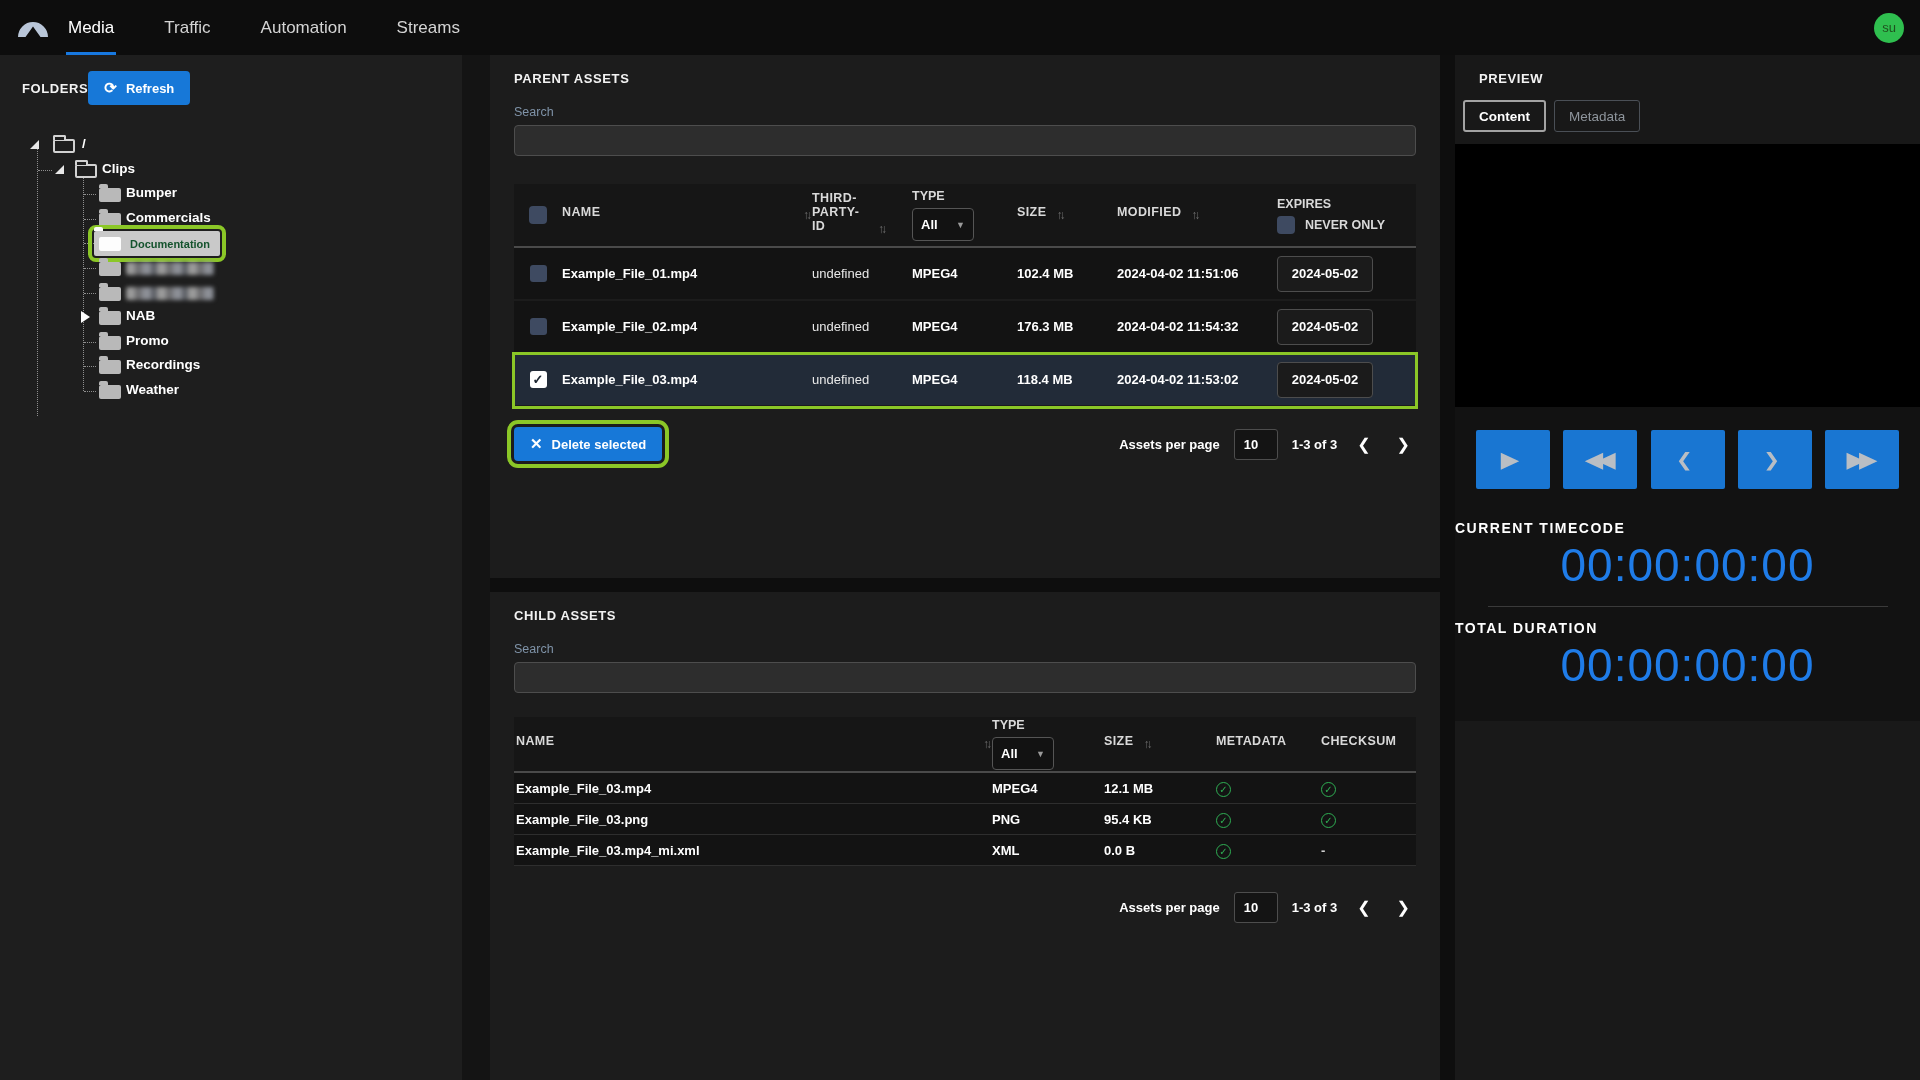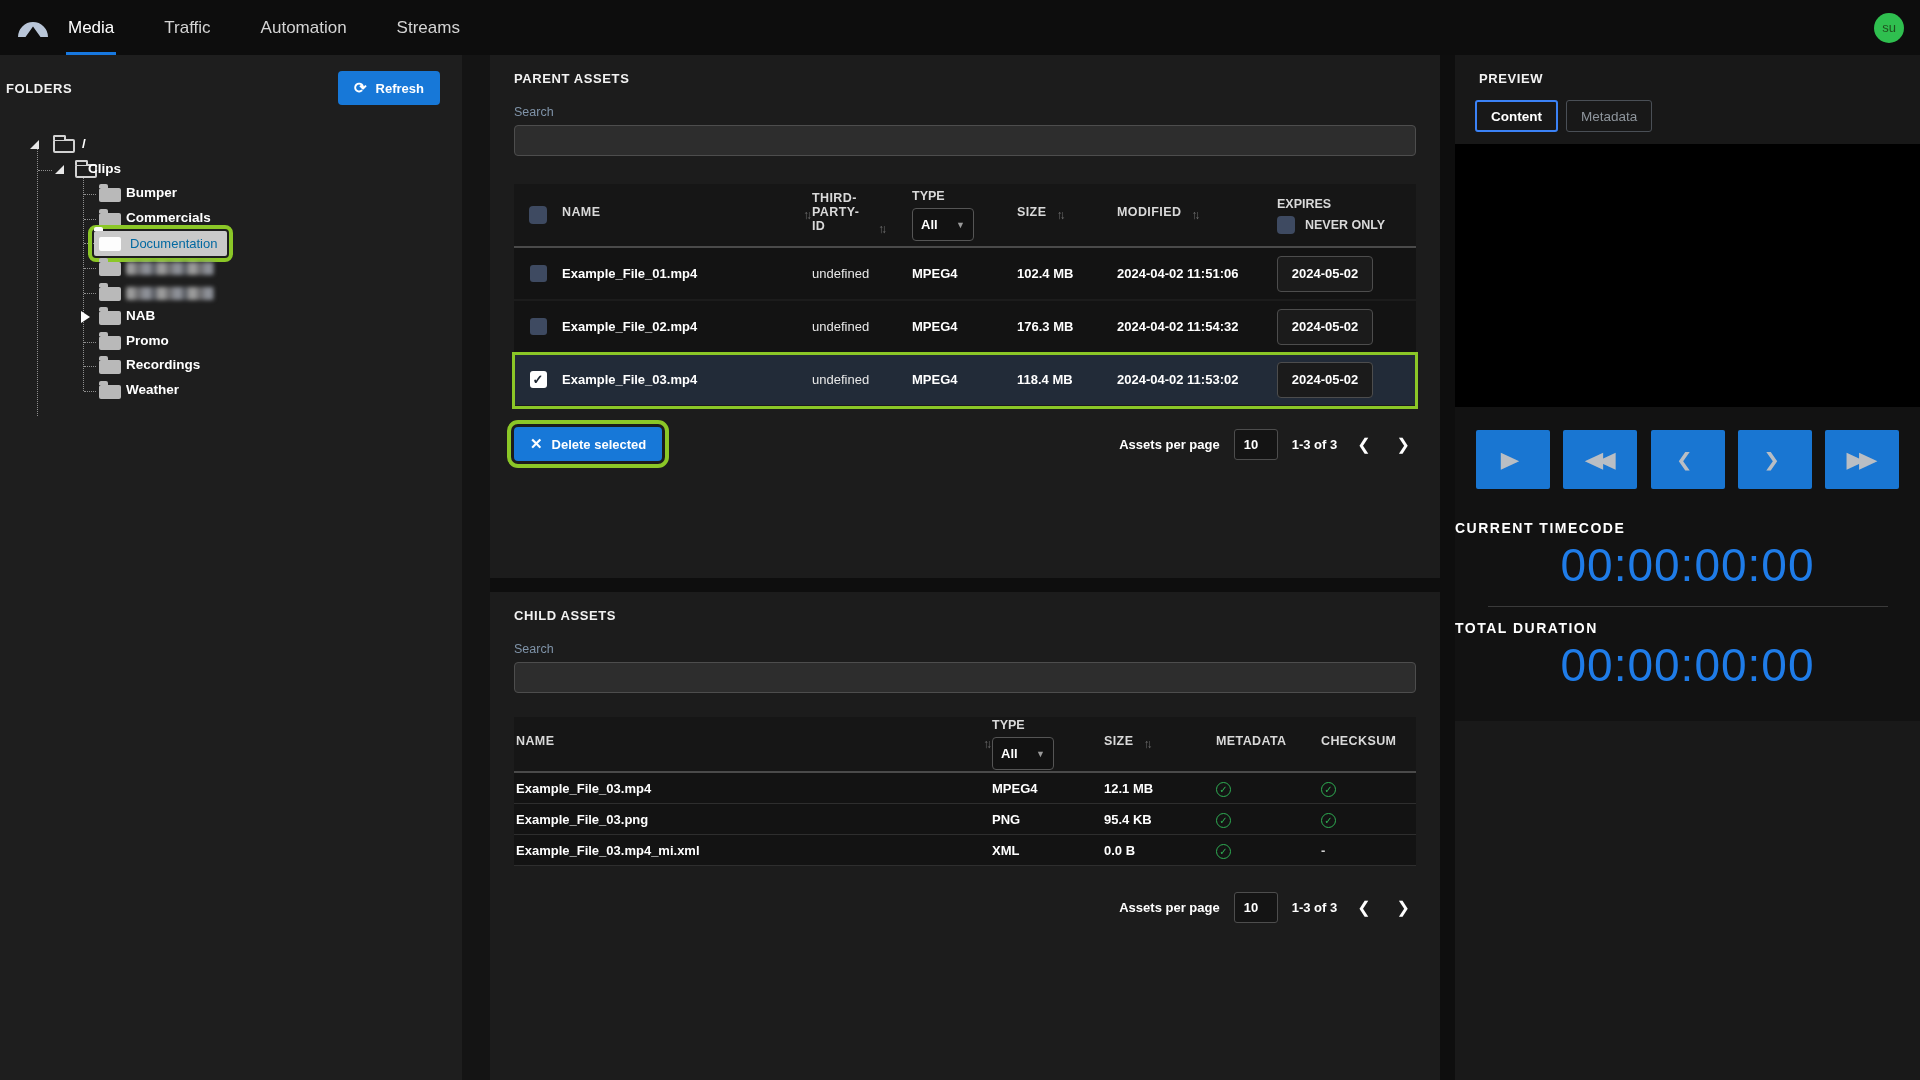--- a/index.html
+++ b/index.html
@@ -10,41 +10,41 @@
   .logo { width:66px; display:flex; align-items:center; justify-content:center; }
   .navtabs { display:flex; }
   .navtab { display:flex; align-items:center; padding:0 2px; margin-right:46px; color:#d4d4d4; font-size:17px; cursor:pointer; border-bottom:3px solid transparent; padding-top:3px; }
   .navtab.active { color:#ffffff; border-bottom:3px solid #1778e0; }
   .nav-right { margin-left:auto; display:flex; align-items:center; padding-right:16px; }
   .avatar { width:30px; height:30px; border-radius:50%; background:#2fbf4f; color:#20511f; font-size:13px; display:flex; align-items:center; justify-content:center; }
 
   
   .folders { position:absolute; left:0; top:55px; width:462px; height:1025px; background:#1e1e1e; }
   .folders-strip { position:absolute; left:462px; top:55px; width:28px; height:1025px; background:#141414; }
-  .folders-head { display:flex; align-items:center; justify-content:space-between; padding:16px 22px 0 6px; }
+  .folders-head { display:flex; align-items:center; padding:16px 22px 0 22px; }
   .panel-title { color:#f2f2f2; font-size:13px; font-weight:bold; letter-spacing:.6px; }
   .btn-blue { background:#1778d8; border:none; color:#fff; font-weight:bold; font-size:13px; border-radius:4px; display:inline-flex; align-items:center; gap:9px; padding:8px 16px; cursor:pointer; font-family:inherit; }
   .btn-blue .ic { font-size:15px; font-weight:bold; }
 
   .tree { position:relative; margin-top:28px; height:330px; }
   .tree-guide { position:absolute; border-left:1px dotted #8f8f8f; width:0; }
   .trow { position:absolute; left:0; height:25px; display:flex; align-items:center; width:100%; }
   .stub { position:absolute; border-top:1px dotted #8f8f8f; height:0; top:12px; }
   .twisty { position:absolute; width:0; height:0; }
   .twisty.exp { border-bottom:9px solid #e8e8e8; border-left:9px solid transparent; }
   .twisty.col { border-top:6px solid transparent; border-bottom:6px solid transparent; border-left:9px solid #ffffff; }
   .fold { position:absolute; width:22px; height:14px; background:#b9b9b9; border-radius:2px; top:6px; }
   .fold::before { content:''; position:absolute; top:-4px; left:0; width:9px; height:4px; background:#b9b9b9; border-radius:2px 2px 0 0; }
   .fold.outline { background:transparent; border:2px solid #d2d2d2; }
   .fold.outline::before { background:#1e1e1e; border:2px solid #d2d2d2; border-bottom:none; height:3px; top:-6px; left:-2px; }
   .tlabel { position:absolute; color:#ffffff; font-size:13.5px; font-weight:bold; top:3px; }
   .sel-box { position:absolute; background:#c9c9c9; border-radius:2px; height:25px; display:flex; align-items:center; padding:0 10px 0 5px; outline:4px solid #8bc727; outline-offset:2px; top:0; }
   .sel-box .fold { position:static; background:#fdfdfd; margin-right:9px; }
   .sel-box .fold::before { background:#fdfdfd; }
-  .sel-box .slabel { color:#0369a1; font-size:13px; font-weight:normal; }
+  .sel-box .slabel { color:#14532d; font-size:11px; font-weight:bold; }
   .redact { position:absolute; top:6px; width:88px; height:13px; border-radius:2px; filter:blur(2px);
             background:repeating-linear-gradient(90deg,#9a9a9a 0 9px,#6f6f72 9px 16px,#8c8f96 16px 25px,#5d6066 25px 31px); }
 
   
   .panel { position:absolute; background:#1c1c1c; }
   .p-parent { left:490px; top:55px; width:950px; height:523px; padding:0 24px; }
   .p-child  { left:490px; top:592px; width:950px; height:488px; padding:0 24px; }
   .p-title { margin-top:16px; }
   .search-label { color:#7f93a8; font-size:12.5px; margin-top:19px; }
   .search-input { margin-top:6px; width:100%; height:31px; background:#2d2d2d; border:1px solid #4d4d4d; border-radius:4px; color:#eee; font-size:13px; padding:0 10px; font-family:inherit; }
@@ -82,21 +82,21 @@
   .chead2 { background:#161616; height:56px; border-bottom:2px solid #4a4a4a; }
   .crow { background:#131313; height:31px; border-bottom:1px solid #2e2e2e; }
   .okc { display:inline-flex; width:15px; height:15px; border:1px solid #2fae53; border-radius:50%; color:#2fae53; font-size:10px; align-items:center; justify-content:center; }
   .dash { color:#cfcfcf; font-size:13px; font-weight:bold; }
 
   
   .preview { position:absolute; left:1455px; top:55px; width:465px; height:1025px; background:#181818; }
   .pv-head { padding:16px 24px 0 24px; }
   .pv-tabs { display:flex; gap:8px; margin:14px 0 0 8px; }
   .pv-tab { height:32px; border-radius:3px; font-size:13.5px; display:flex; align-items:center; padding:0 14px; cursor:pointer; background:transparent; font-family:inherit; }
-  .pv-tab.active { border:2px solid #3b82f6; color:#fff; font-weight:bold;margin-left:12px; }
+  .pv-tab.active { border:2px solid #a3a3a3; color:#fff; font-weight:bold; }
   .pv-tab.idle { border:1px solid #4a4f56; color:#8e959c; }
   .video { margin-top:12px; width:465px; height:263px; background:#000; }
   .pv-mid { background:#121212; width:465px; height:314px; padding-top:23px; }
   .controls { display:flex; justify-content:space-between; padding:0 21px; }
   .pbtn { width:74px; height:59px; background:#1976d2; border:none; border-radius:2px; color:#b9bec4; font-size:24px; display:flex; align-items:center; justify-content:center; cursor:pointer; letter-spacing:-6px; padding-right:6px; }
   .pbtn span { transform:scaleY(.92); }
   .tc-label { margin-top:31px; text-align:left; color:#fff; font-size:14px; font-weight:bold; letter-spacing:1.5px; }
   .tc-value { margin-top:2px; text-align:center; color:#1f7ce8; font-size:46px; font-weight:300; letter-spacing:1px; }
   .tc-div { width:400px; margin:14px auto 0 auto; border-top:1px solid #3a3a3a; }
   .tc-label2 { margin-top:13px; }
@@ -137,21 +137,21 @@
       <div class="tree-guide" style="left:83px;top:42.6px;height:215.4px"></div>
       <div class="trow" style="top:0px">
         <span class="twisty exp" style="left:30px;top:7px"></span>
         <span class="fold outline" style="left:53px"></span>
         <span class="tlabel" style="left:82px">/</span>
       </div>
       <div class="trow" style="top:24.6px">
         <span class="stub" style="left:38px;width:14px"></span>
         <span class="twisty exp" style="left:55px;top:7px"></span>
         <span class="fold outline" style="left:75px"></span>
-        <span class="tlabel" style="left:88px">Clips</span>
+        <span class="tlabel" style="left:102px">Clips</span>
       </div>
       <div class="trow" style="top:49.2px">
         <span class="stub" style="left:84px;width:12px"></span>
         <span class="fold" style="left:99px"></span>
         <span class="tlabel" style="left:126px">Bumper</span>
       </div>
       <div class="trow" style="top:73.80000000000001px">
         <span class="stub" style="left:84px;width:12px"></span>
         <span class="fold" style="left:99px"></span>
         <span class="tlabel" style="left:126px">Commercials</span>

